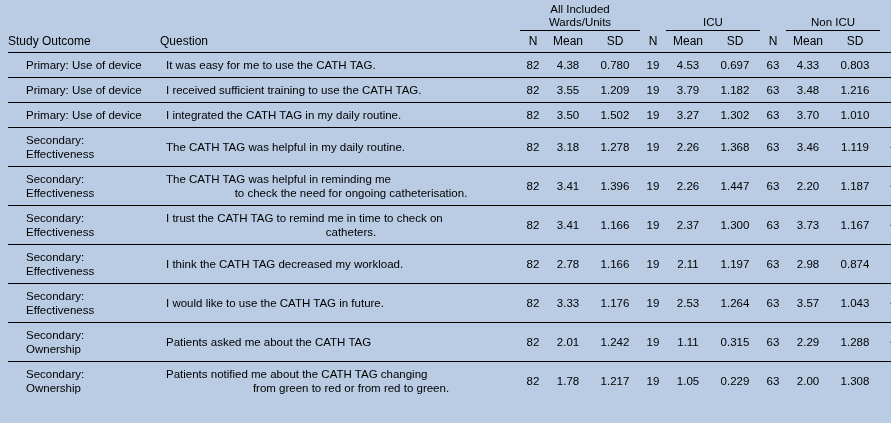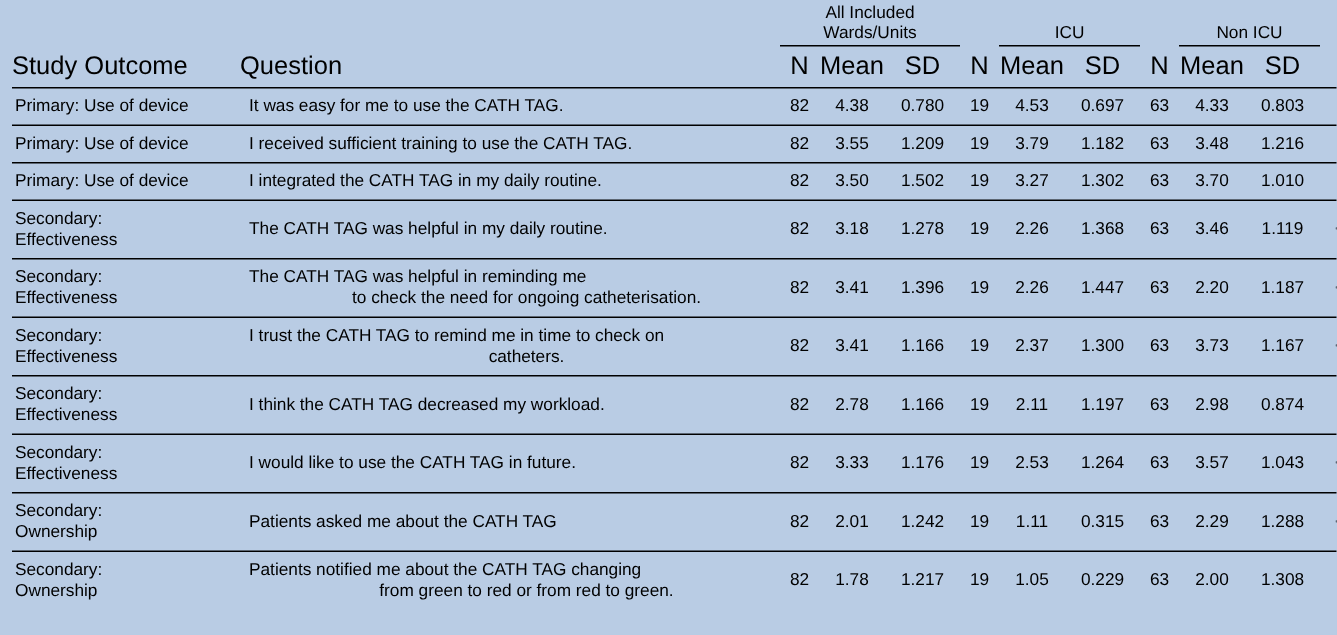--- a/index.html
+++ b/index.html
@@ -38,21 +38,21 @@
     text-align: center;
     font-size: 11.5px;
     line-height: 12.5px;
     padding-bottom: 2px;
   }
   .grp-rule {
     border-bottom: 1px solid #000;
   }
   .sub-head {
     text-align: center;
-    font-size: 17px;
+    font-size: 12px;
     padding: 3px 0 4px 0;
   }
   .sub-head.left {
     text-align: left;
   }
   .pval-head {
     text-align: center;
     font-size: 11.5px;
     line-height: 12.5px;
     padding-bottom: 4px;
@@ -96,20 +96,21 @@
     text-align: center;
     padding-right: 4px !important;
   }
   .indent {
     display: block;
     padding-left: 16px;
     text-align: center;
   }
   .outcome-line {
     display: block;
+    margin-left: 16px;
   }
   
   col.w-outcome { width: 152px; }
   col.w-question { width: 360px; }
   col.w-n { width: 26px; }
   col.w-mean { width: 44px; }
   col.w-sd { width: 50px; }
   col.w-n2 { width: 26px; }
   col.w-mean2 { width: 44px; }
   col.w-sd2 { width: 50px; }

